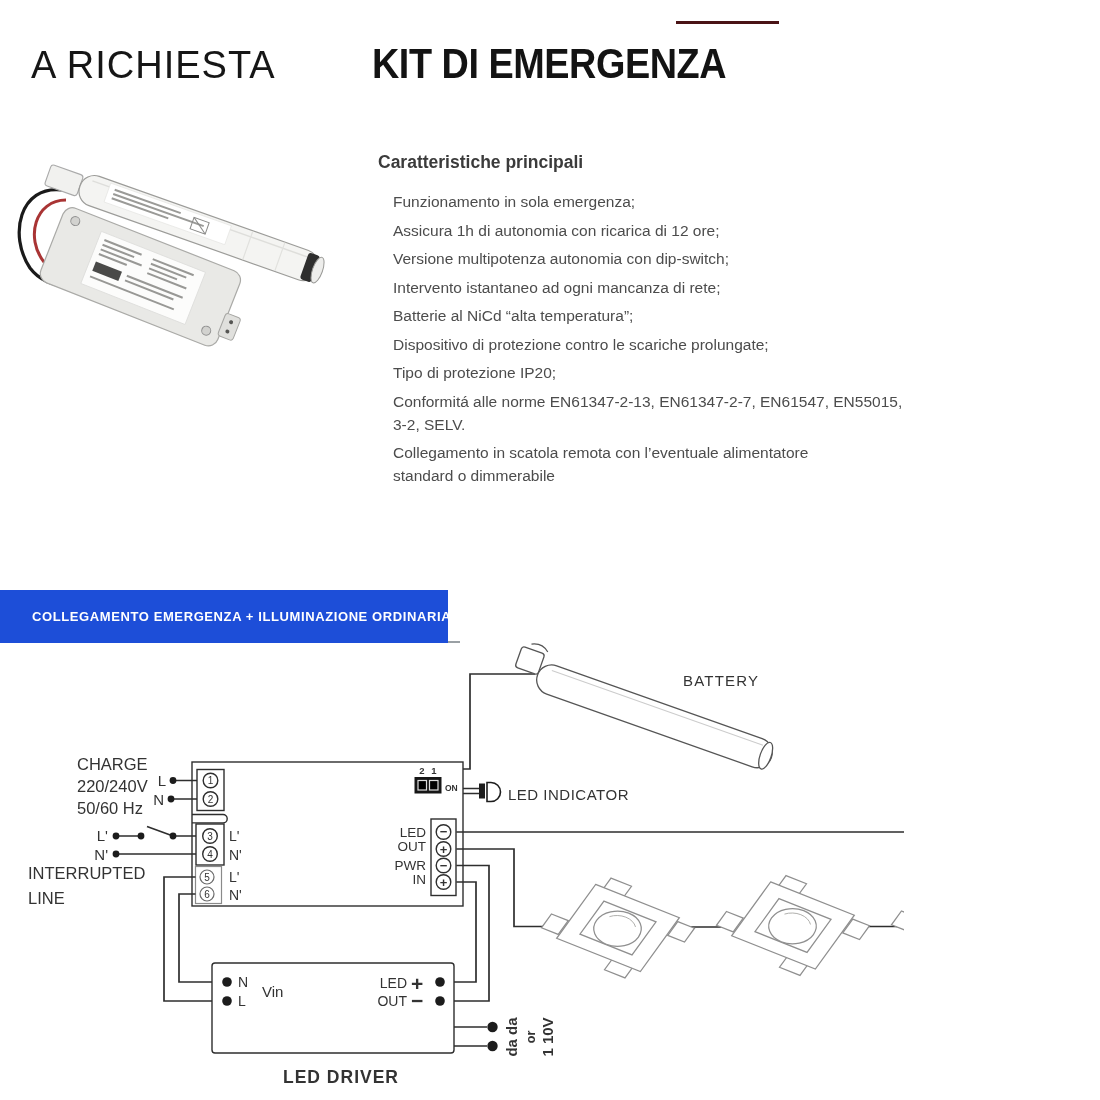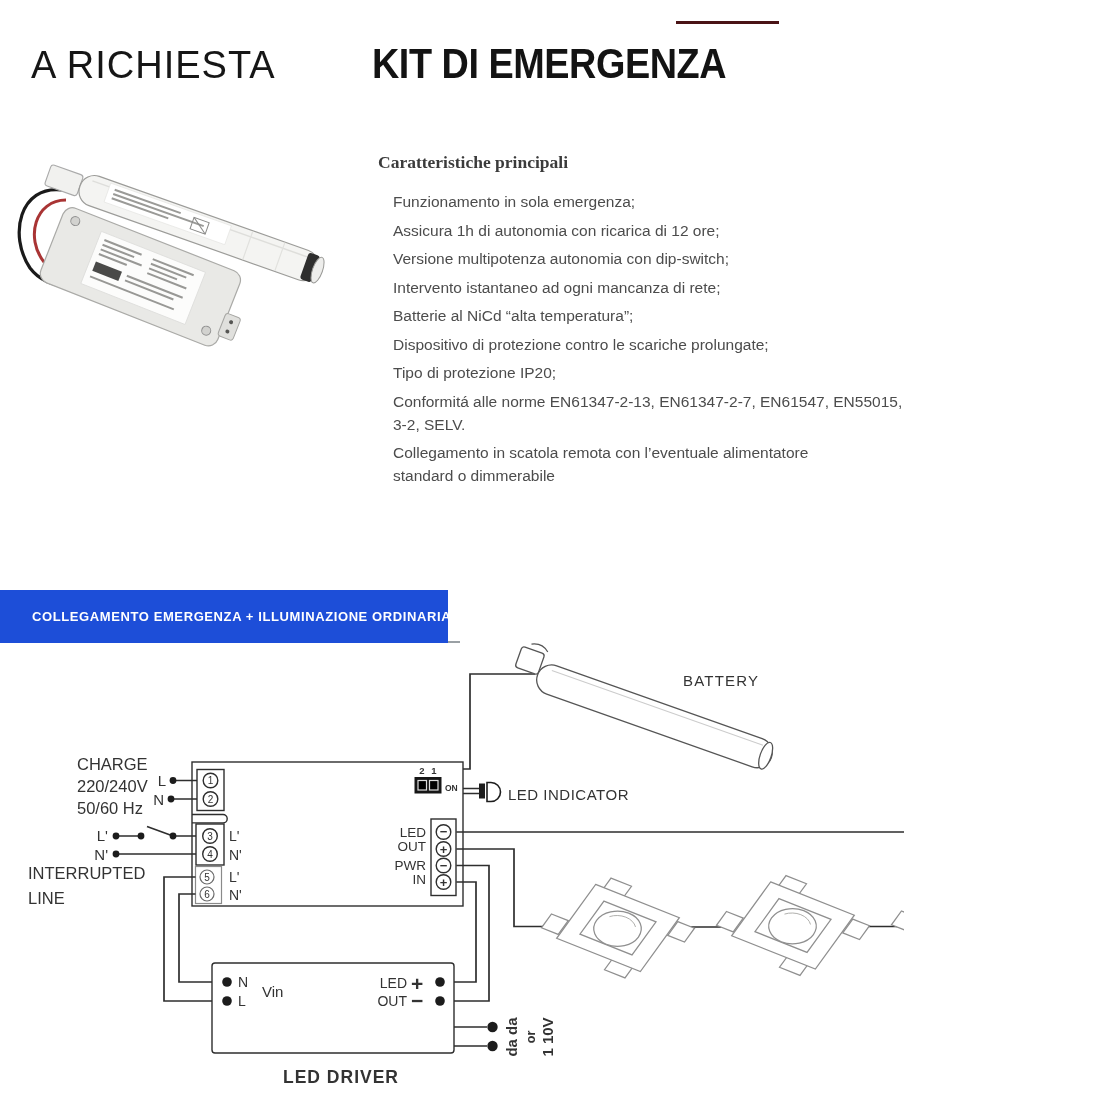--- a/index.html
+++ b/index.html
@@ -4,21 +4,21 @@
 <style>
   html,body{margin:0;padding:0;background:#fff;}
   .page{position:relative;width:904px;height:1100px;background:#ffffff;
         font-family:"Liberation Sans",sans-serif;overflow:hidden;}
   .accent-bar{position:absolute;left:676px;top:21px;width:103px;height:3px;background:#4a1316;}
   .side-title{position:absolute;left:31px;top:44px;margin:0;font-size:38px;font-weight:400;
         letter-spacing:1px;color:#161616;}
   .main-title{position:absolute;left:372px;top:40px;margin:0;font-size:42px;font-weight:700;
         color:#131313;letter-spacing:-0.5px;transform:scaleX(0.9);transform-origin:left top;white-space:nowrap;}
   .features{position:absolute;left:378px;top:152px;width:714px;}
-  .features h3{margin:0 0 17px 0;font-size:17.5px;font-weight:700;color:#3b3b3b;font-family:Liberation Serif, serif;}
+  .features h3{margin:0 0 17px 0;font-size:17.5px;font-weight:700;color:#3b3b3b;}
   .features ul{list-style:none;margin:4px;padding:0 0 0 11px;font-size:15.5px;color:#4c4c4c;}
   .features li{line-height:23px;margin-bottom:5.5px;}
   .features li.narrow{max-width:478px;}
   .banner{position:absolute;left:0;top:590px;width:448px;height:53px;background:#1d4ed8;
         color:#ffffff;font-size:13px;font-weight:700;letter-spacing:0.6px;line-height:53px;
         padding-left:32px;box-sizing:border-box;white-space:nowrap;}
   .banner-nub{position:absolute;left:448px;top:641px;width:12px;height:2px;background:#9aa0a4;}
   svg.overlay{position:absolute;left:0;top:0;}
   svg text{font-family:"Liberation Sans",sans-serif;fill:#333;}
   .dl{stroke:#2e2e2e;stroke-width:1.4;fill:none;}

